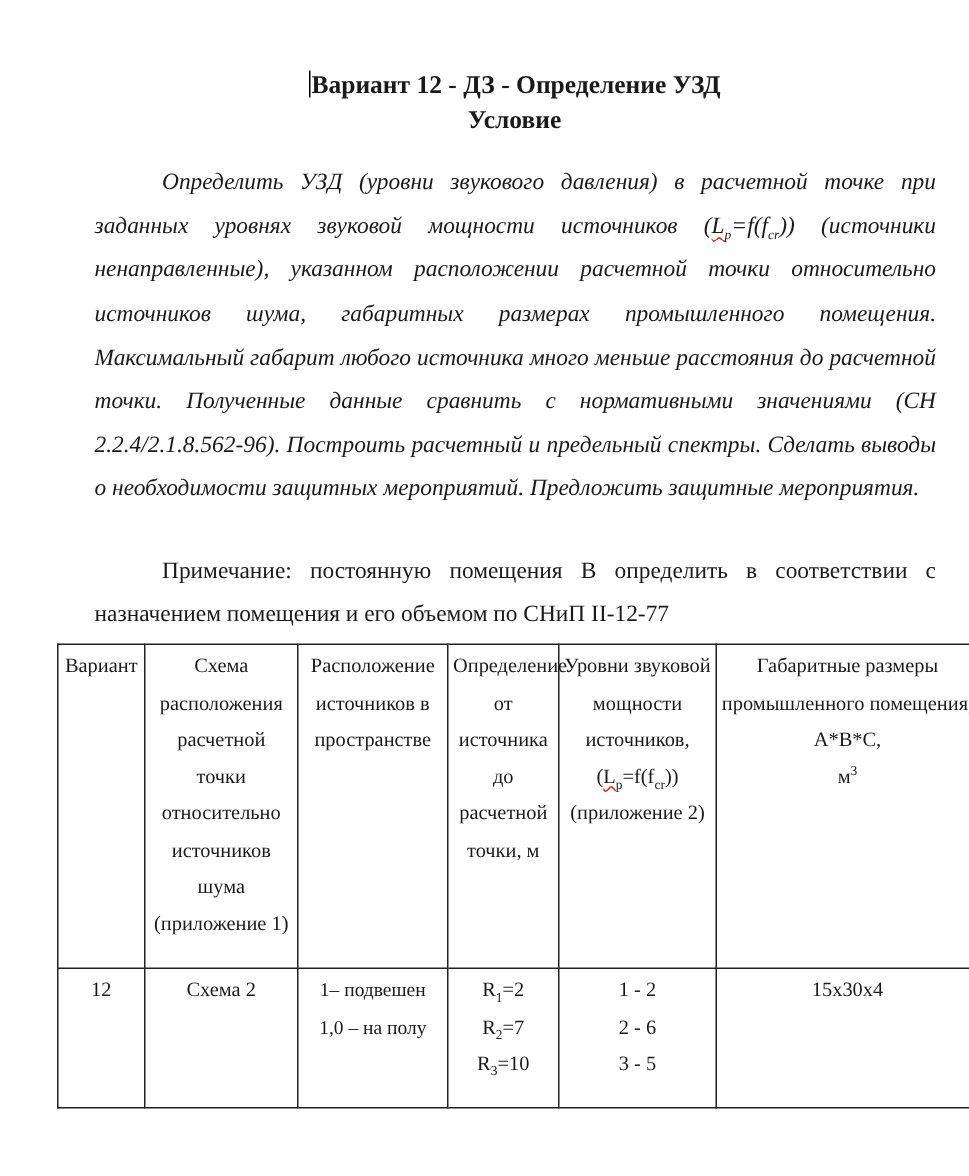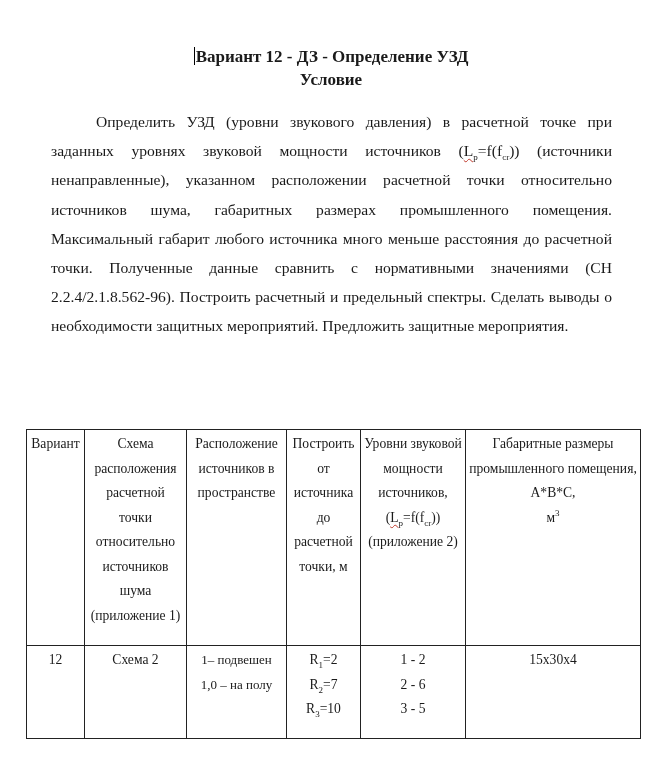--- a/index.html
+++ b/index.html
@@ -1,26 +1,26 @@
 <!DOCTYPE html>
 <html><head>
 <meta charset="utf-8">
 <style>
   html, body { margin:0; padding:0; background:#ffffff; }
   body { width:646px; height:784px; overflow:hidden; position:relative;
          font-family:"Liberation Serif", "DejaVu Serif", serif; color:#1a1a1a; }
-  .page { position:absolute; left:4px; top:0; width:596px; height:784px; }
+  .page { position:absolute; left:16px; top:0; width:596px; height:784px; }
   .title { position:absolute; left:0; width:646px; text-align:center; font-weight:bold;
            font-size:17px; line-height:22px; }
   .title1 { top:46px; left:4px; }
   .title2 { top:69px; left:4px; }
   .caret { display:inline-block; width:1px; height:18px; background:#000; vertical-align:-3px; margin-right:1px; }
   .para { position:absolute; left:47px; width:561px; font-size:15.6px; line-height:29.2px;
           text-align:justify; text-indent:45px; margin:0; }
-  .p1 { top:107px; }
+  .p1 { top:107px;font-style:italic; }
   .p2 { top:366px; }
   .p3 { top:723px; }
   .squig { text-decoration:underline wavy #c0392b; text-decoration-thickness:1px; text-underline-offset:2px; }
   sub, sup { font-size:9px; line-height:0; }
   table.spec { position:absolute; left:22px; top:429px; width:615px; border-collapse:collapse;
                font-size:13.6px; table-layout:fixed; }
   table.spec td { border:1px solid #222; vertical-align:top; text-align:center; padding:2px 3px 16px 3px;
                   line-height:24.5px; }
   table.spec tr.head td { height:197px; }
   table.spec tr.row td { height:70px;margin-top:10px; }
@@ -32,36 +32,37 @@
 </head>
 <body>
 
 <div class="page">
 
   <div class="title title1"><span class="caret"></span><span>Вариант 12 - ДЗ - Определение УЗД</span></div>
   <div class="title title2">Условие</div>
 
   <p class="para p1"><span>Определить УЗД (уровни звукового давления) в расчетной точке при заданных уровнях звуковой мощности источников (</span><span class="squig"><span>L</span><sub>p</sub></span><span>=f(f</span><sub>cr</sub><span>)) (источники ненаправленные), указанном расположении расчетной точки относительно источников шума, габаритных размерах промышленного помещения. Максимальный габарит любого источника много меньше расстояния до расчетной точки. Полученные данные сравнить с нормативными значениями (СН 2.2.4/2.1.8.562-96). Построить расчетный и предельный спектры. Сделать выводы о необходимости защитных мероприятий. Предложить защитные мероприятия.</span></p>
 
+  <p class="para p2">Примечание: постоянную помещения В определить в соответствии с назначением помещения и его объемом по СНиП II-12-77</p>
 
   <table class="spec">
     <colgroup>
         <col class="c1">
         <col class="c2">
         <col class="c3">
         <col class="c4">
         <col class="c5">
         <col class="c6">
       </colgroup>
     <tbody>
         <tr class="head">
       <td>Вариант</td>
       <td>Схема расположения расчетной точки относительно источников шума (приложение 1)</td>
       <td>Расположение источников в пространстве</td>
-      <td>Построить от источника до расчетной точки, м</td>
+      <td>Определение от источника до расчетной точки, м</td>
       <td>
         <span>Уровни звуковой мощности источников,</span>
         <span class="line">(<span class="squig"><span>L</span><sub>p</sub></span><span>=f(f</span><sub>cr</sub><span>))</span></span>
         <span class="line">(приложение 2)</span>
       </td>
       <td>
         <span>Габаритные размеры промышленного помещения, А*В*С,</span>
         <span class="line"><span>м</span><sup>3</sup></span>
       </td>
     </tr>

